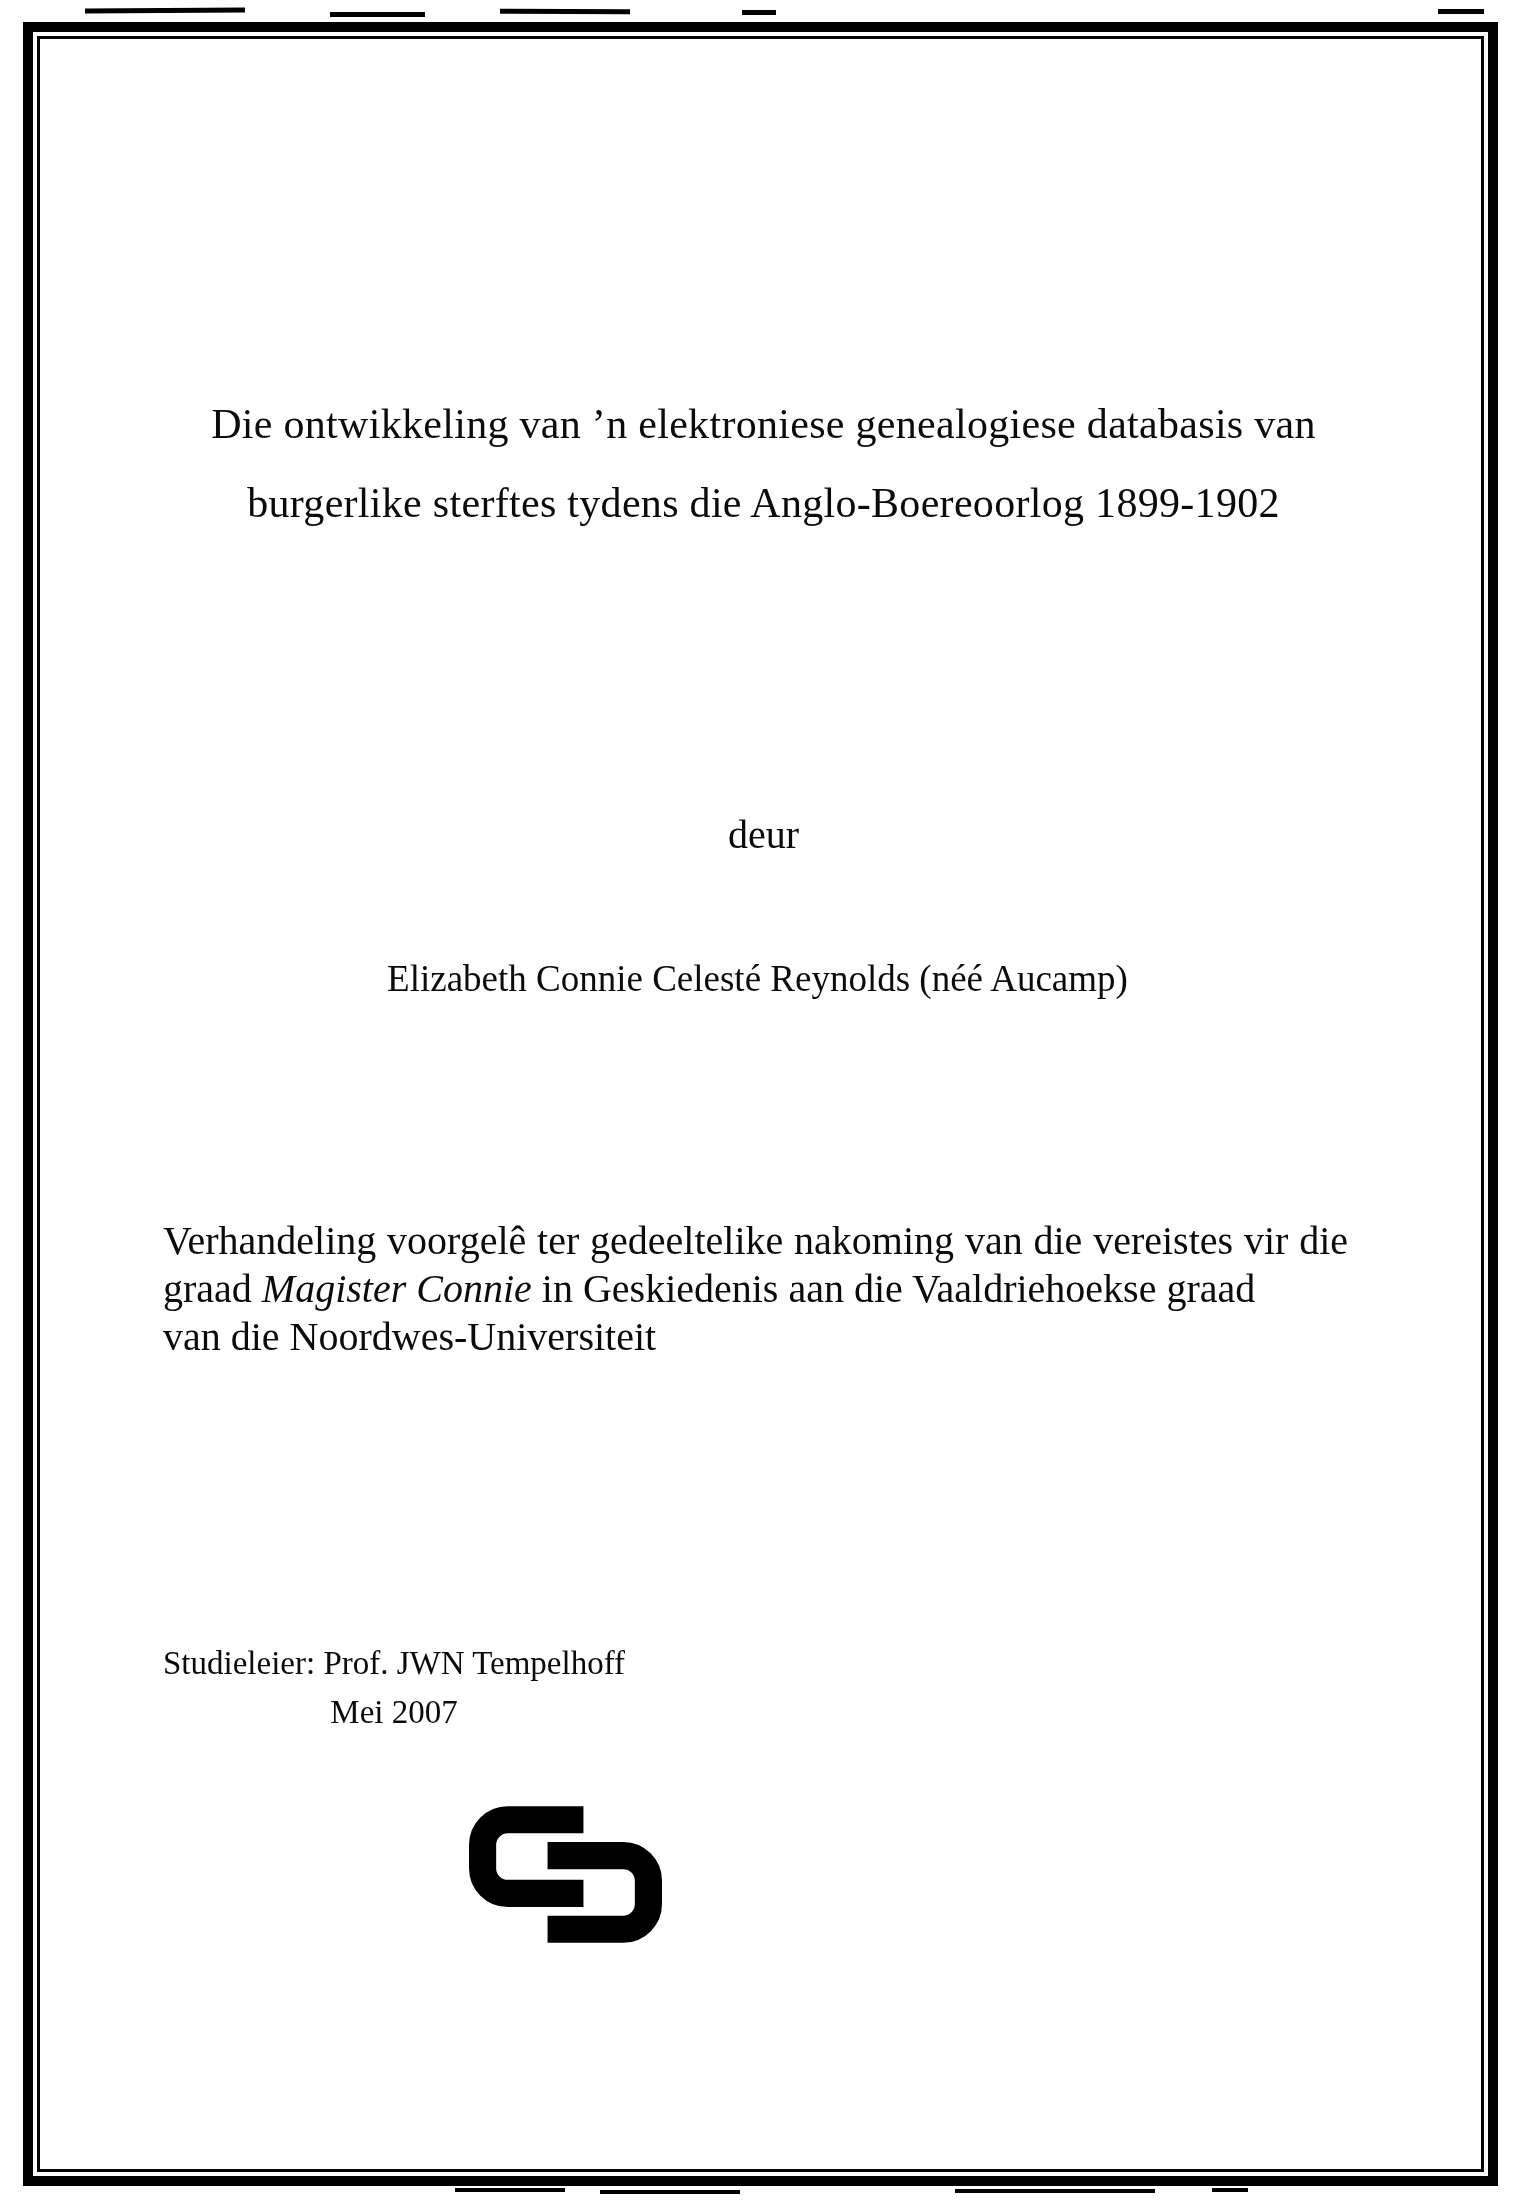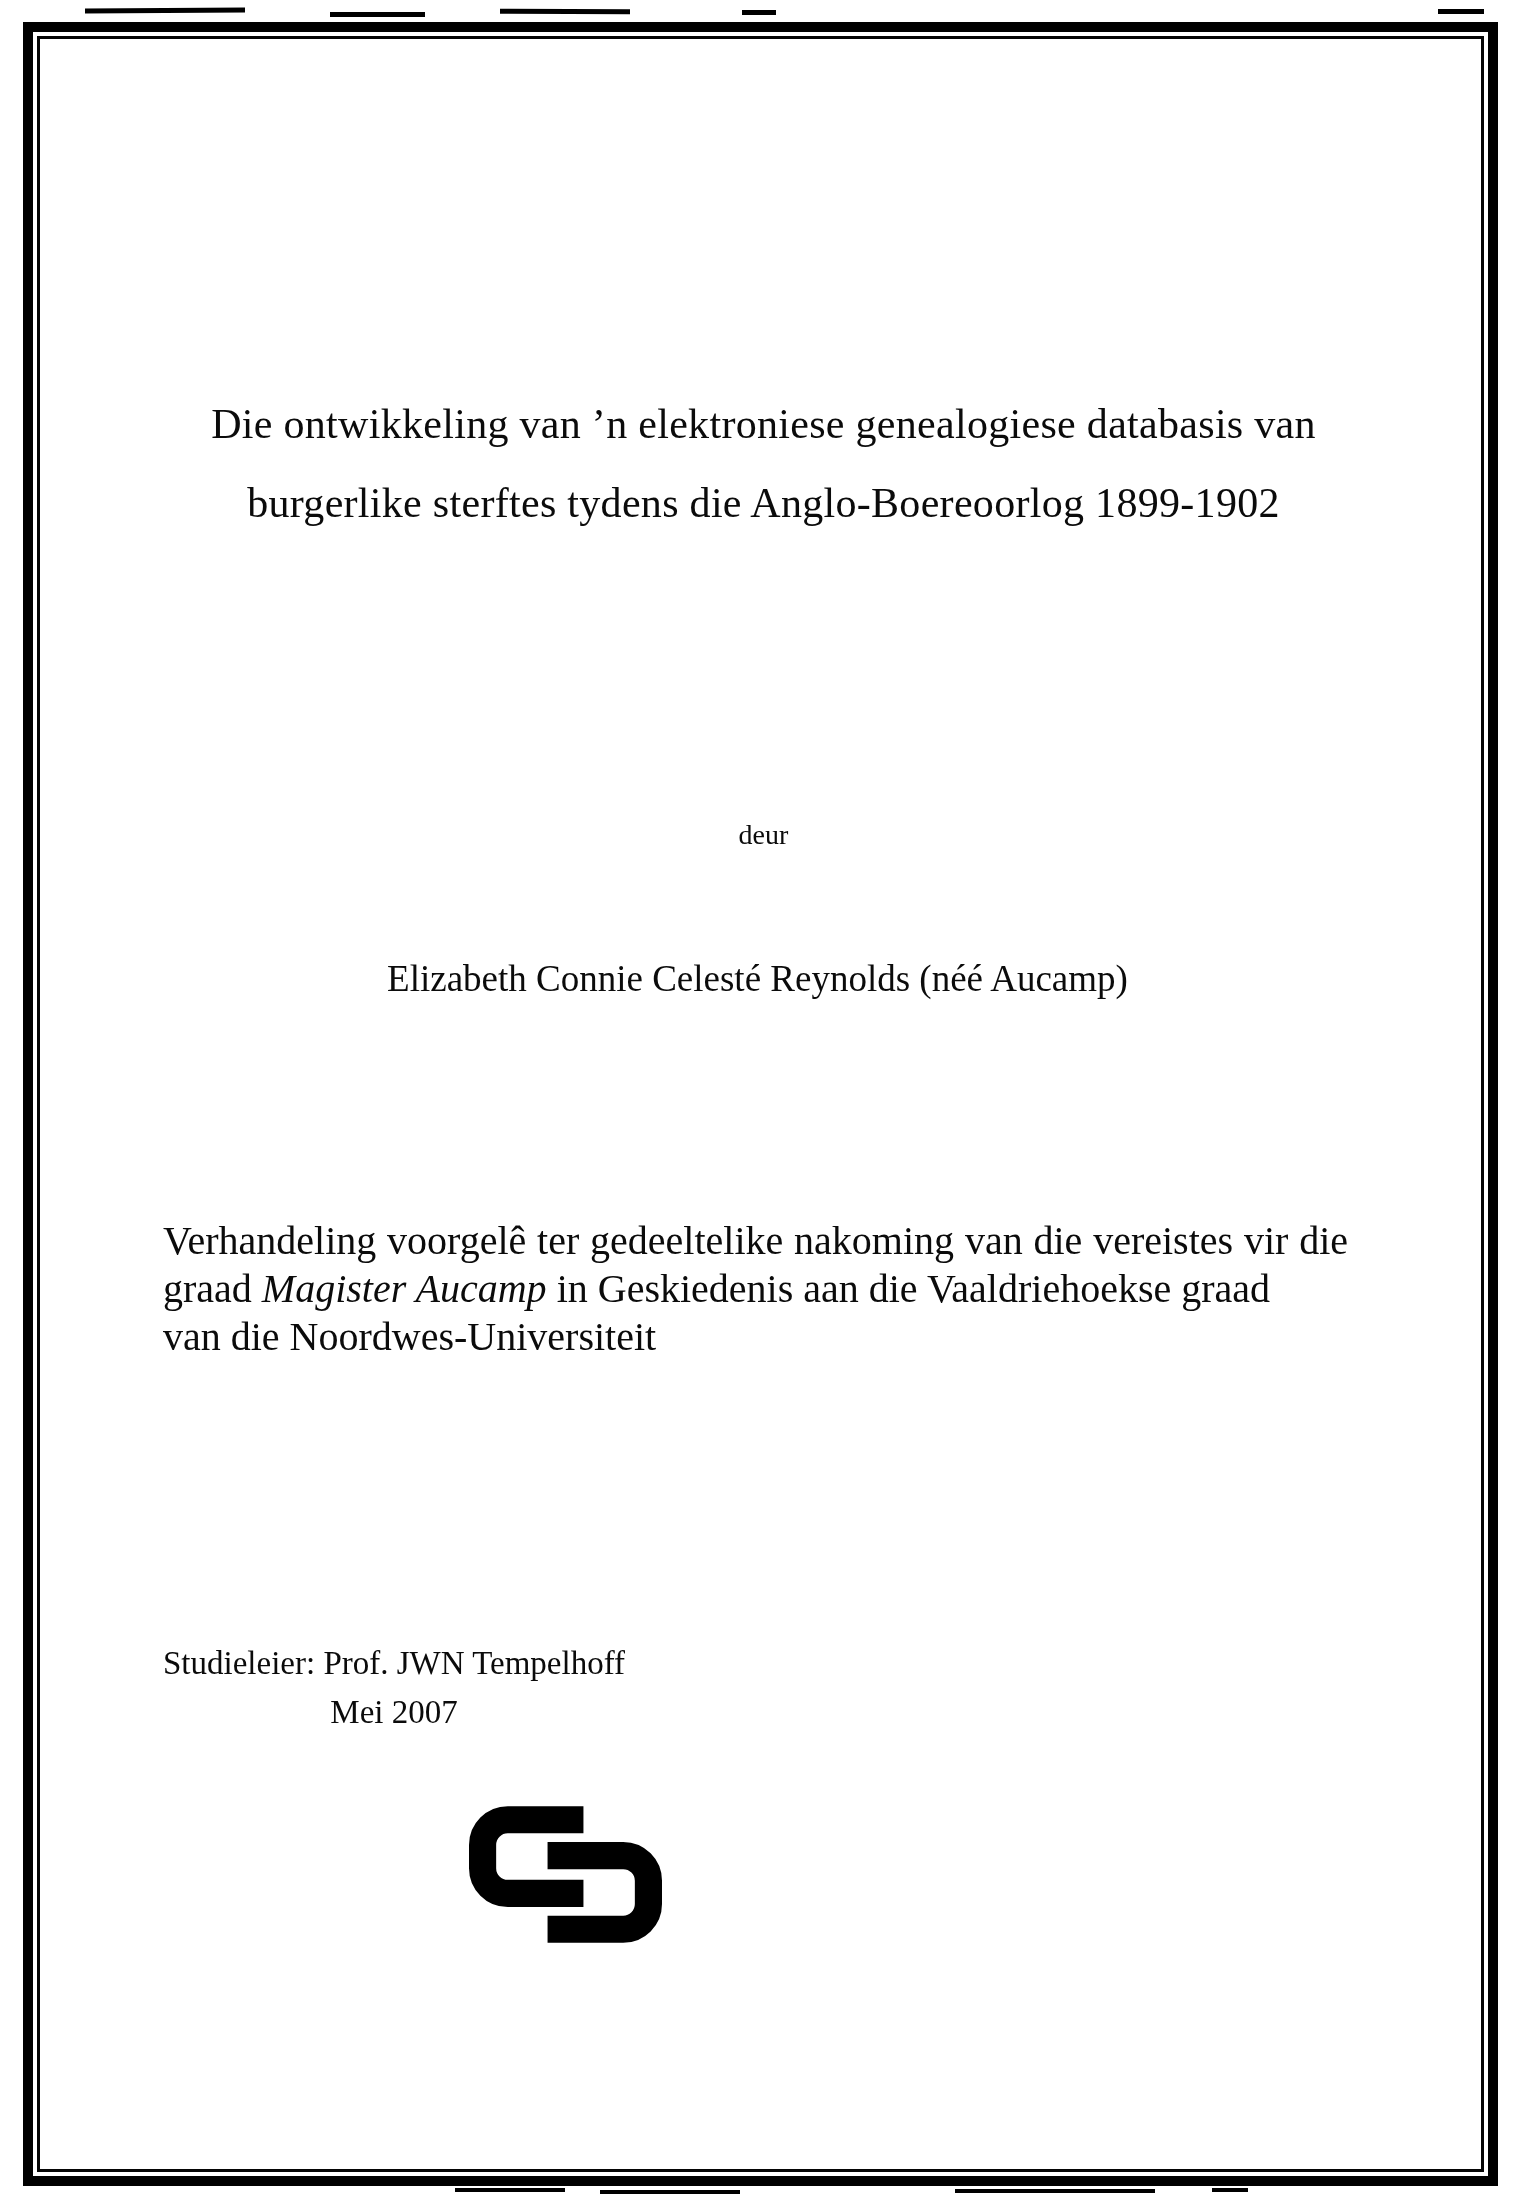--- a/index.html
+++ b/index.html
@@ -54,21 +54,21 @@
     text-align: center;
     letter-spacing: 0.3px;
   }
   .title span { display: block; }
 
   .byline {
     position: absolute;
     left: 0; right: 0;
     top: 816px;
     text-align: center;
-    font-size: 28px;
+    font-size: 40px;
     line-height: 37px;
   }
 
   .author {
     position: absolute;
     left: 0; right: 12px;
     top: 957px;
     text-align: center;
     font-size: 37px;
     line-height: 43px;
@@ -131,21 +131,21 @@
     <span>Die ontwikkeling van ’n elektroniese genealogiese databasis van</span>
     <span>burgerlike sterftes tydens die Anglo-Boereoorlog 1899-1902</span>
   </h1>
 
   <div class="byline">deur</div>
 
   <div class="author">Elizabeth Connie Celesté Reynolds (néé Aucamp)</div>
 
   <div class="statement">
     <div class="line-justify">Verhandeling voorgelê ter gedeeltelike nakoming van die vereistes vir die</div>
-    <div><span>graad </span><em>Magister Aucamp</em><span> in Geskiedenis aan die Vaaldriehoekse graad</span></div>
+    <div><span>graad </span><em>Magister Connie</em><span> in Geskiedenis aan die Vaaldriehoekse graad</span></div>
     <div>van die Noordwes-Universiteit</div>
   </div>
 
   <div class="supervisor-block">
     <div>Studieleier: Prof. JWN Tempelhoff</div>
     <div>Mei 2007</div>
   </div>
 
   <div class="logo">
     <svg class="logo-mark" viewBox="0 0 199 141" xmlns="http://www.w3.org/2000/svg" aria-hidden="true">

